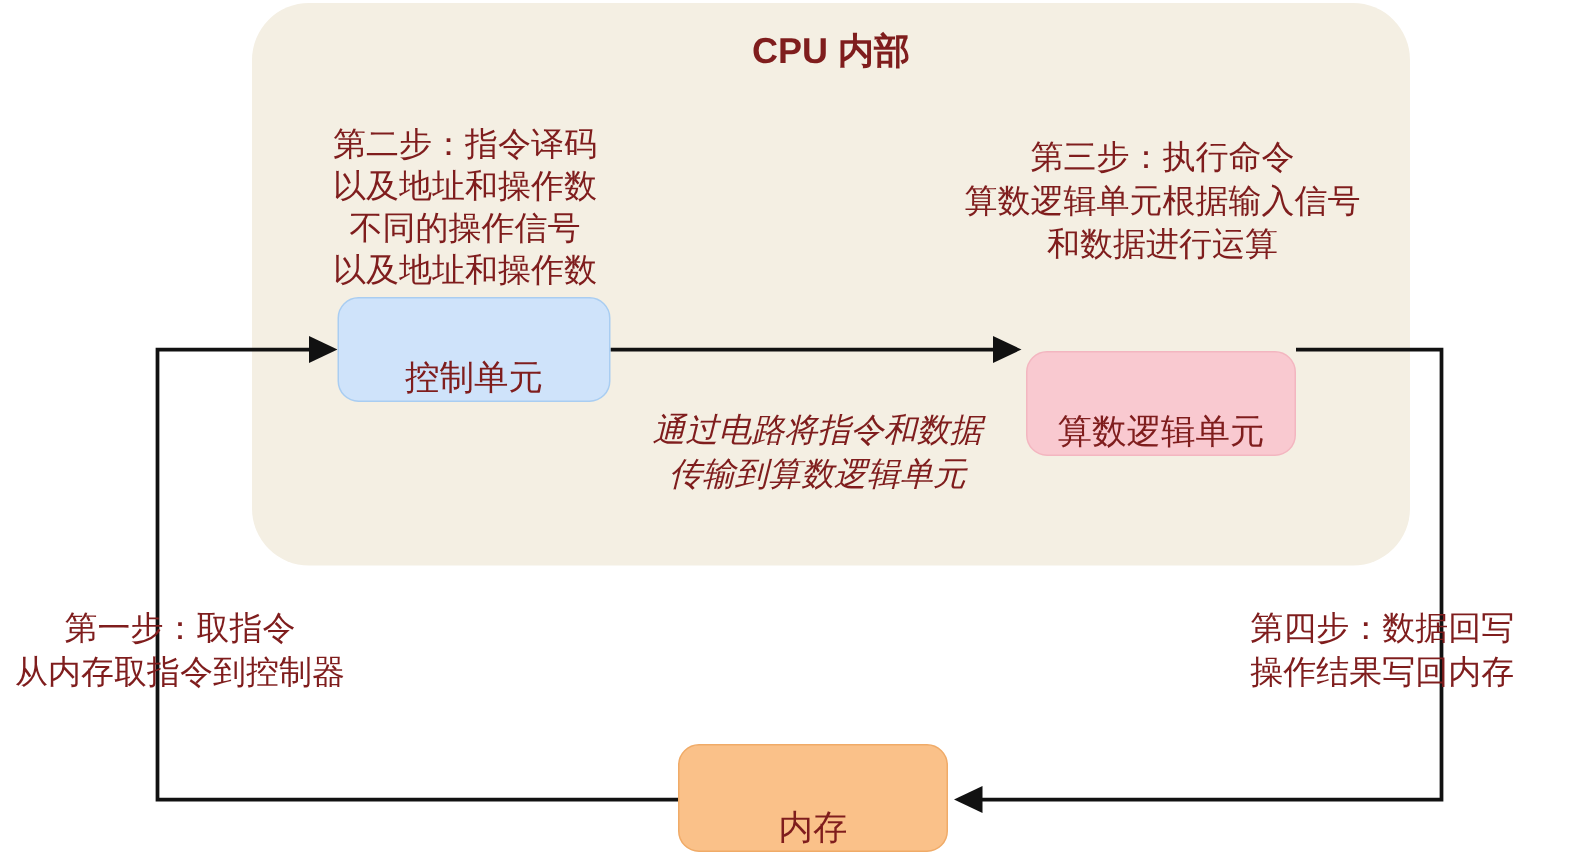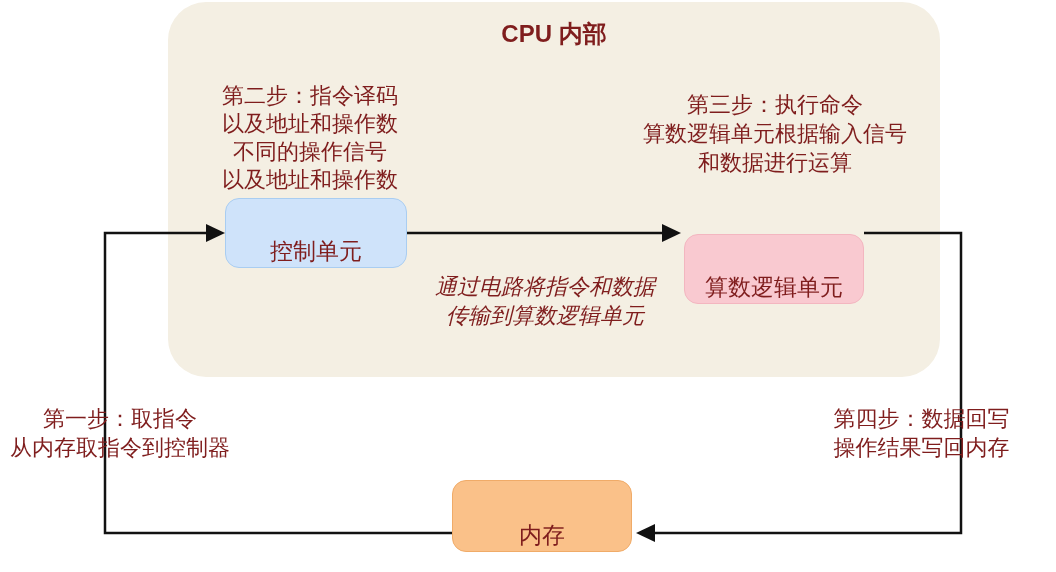--- a/index.html
+++ b/index.html
@@ -57,21 +57,21 @@
     left: 684px;
     top: 198px;
     width: 180px;
     height: 70px;
     background: #f9c9d0;
     border: 1.5px solid #f3b6c0;
     margin-top: 36px;
   }
   .node-memory {
     left: 452px;
-    top: 480px;
+    top: 496px;
     width: 180px;
     height: 72px;
     background: #fac189;
     border: 1.5px solid #f0ab68;
   }
   .diagram-title {
     position: absolute;
     left: 168px;
     top: 18px;
     width: 772px;

